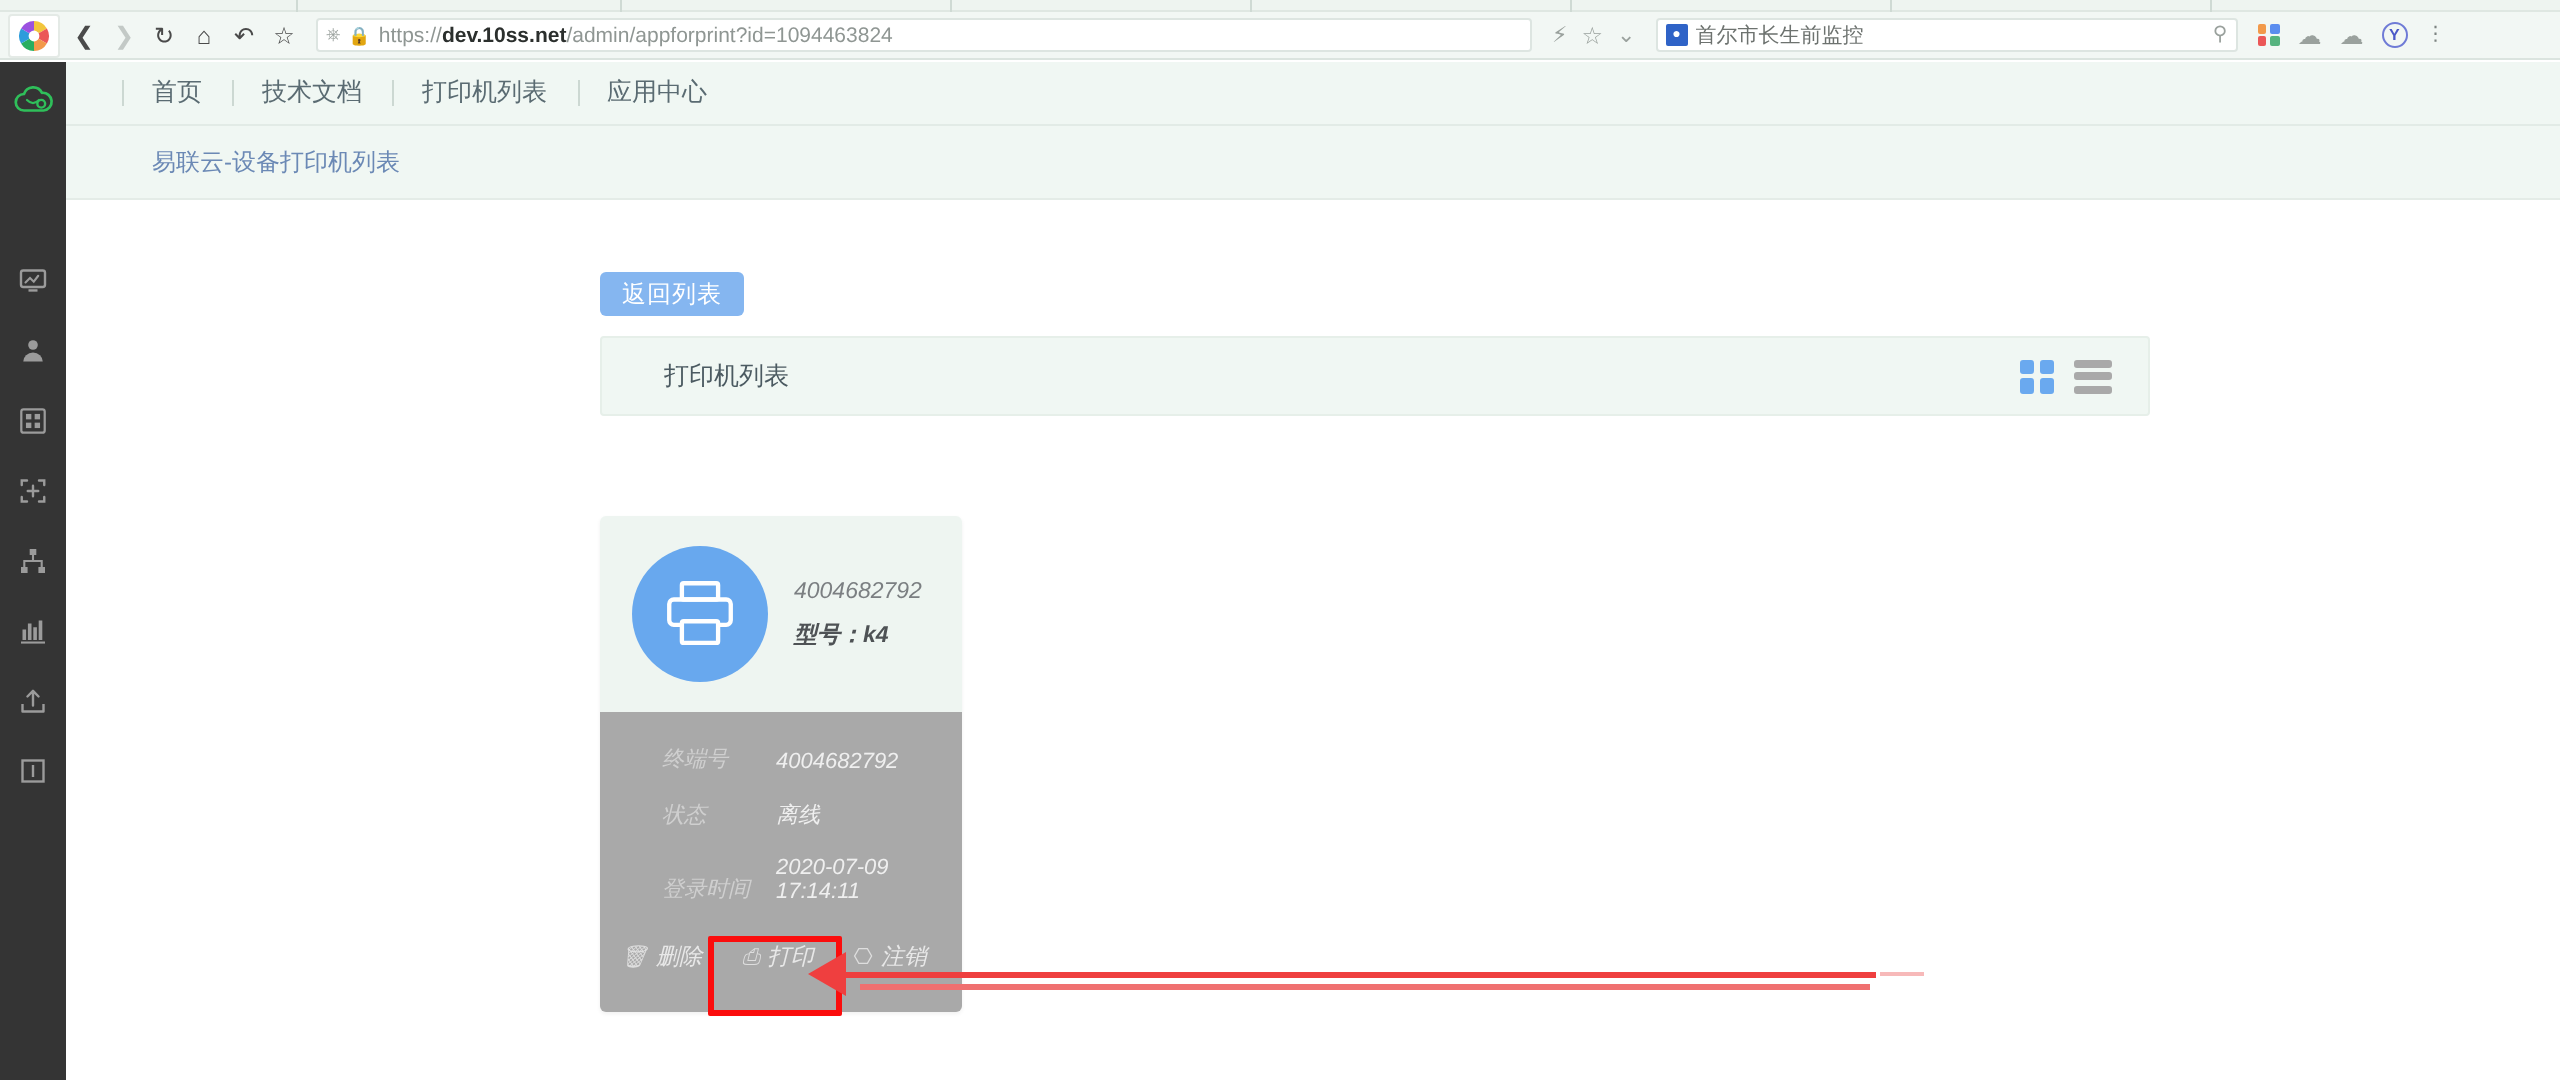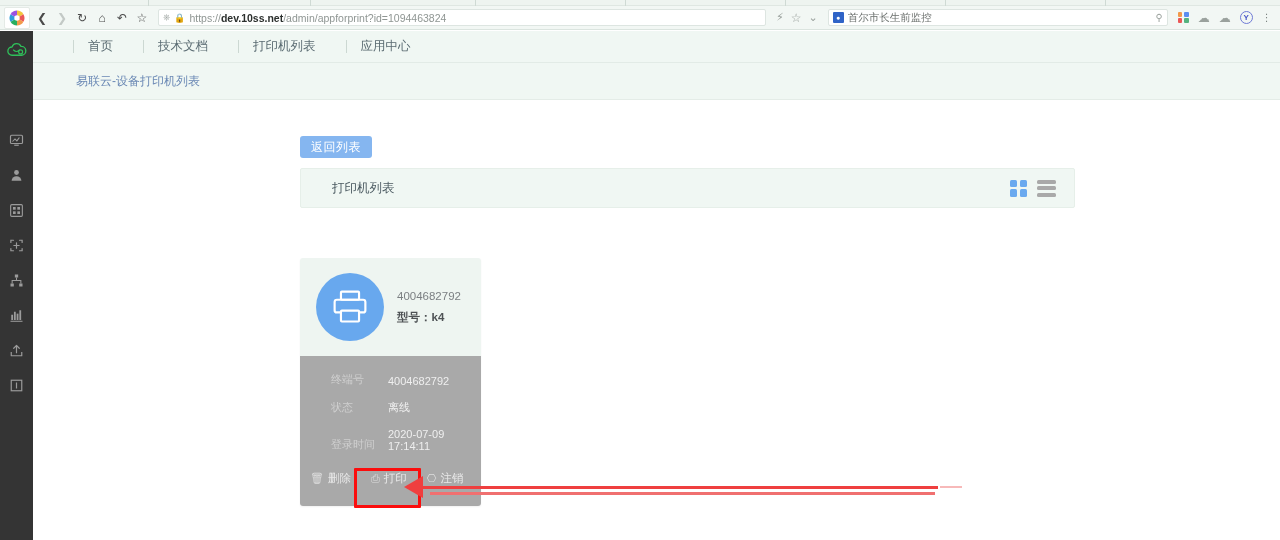--- a/index.html
+++ b/index.html
@@ -47,21 +47,21 @@
   .omnibox .lock { color: #19a64a; font-size: 9px; margin-right: 4px; }
   .url-scheme { color: #8f9693; }
   .url-host { color: #2b2f2d; font-weight: bold; text-align: center; }
   .url-path { color: #8f9693; }
 
   .omni-right { display: flex; align-items: center; gap: 7px; margin-left: 10px; }
   .omni-ic { color: #9aa19d; font-size: 11px; }
   .omni-ic.star { font-size: 12px; }
 
   .searchbox {
-    flex: 0 0 auto; width: 340px; height: 17px; margin-left: 10px;
+    flex: 0 0 auto; width: 291px; height: 17px; margin-left: 10px;
     background: #ffffff; border: 1px solid #dde5e1; border-radius: 2px;
     display: flex; align-items: center; padding: 0 4px;
     font-size: 10.5px; color: #6d726f;
   }
   .searchbox .favicon {
     width: 11px; height: 11px; margin-right: 4px; border-radius: 1px;
     background: #2f63c7; display:flex; align-items:center; justify-content:center;
     color:#fff; font-size:7px; flex: 0 0 auto;
   }
   .searchbox .stext { flex: 1; overflow: hidden; white-space: nowrap; }
@@ -92,21 +92,21 @@
   }
   .side-ic {
     width: 33px; height: 35px; display: flex; align-items: center; justify-content: center;
     color: #9b9b9b;
   }
 
   .content { position: absolute; left: 33px; top: 0; width: 1247px; height: 509px; background: #fff; }
 
   .topnav {
     height: 32px; background: #f0f7f3; border-bottom: 1px solid #e2ebe6;
-    display: flex; align-items: center; padding-left: 40px; gap: 16px;
+    display: flex; align-items: center; padding-left: 28px; gap: 1px;
   }
   .topnav .navlink {
     font-size: 12.5px; color: #5a6b72; padding: 0 14px;
     border-left: 1px solid #ccd8d2; line-height: 13px;
   }
 
   .breadcrumb-bar {
     height: 37px; background: #f0f7f3; border-bottom: 1px solid #e4ece7;
     display: flex; align-items: center; padding-left: 43px;
   }
@@ -132,20 +132,21 @@
              grid-template-columns: 1fr 1fr; grid-template-rows: 1fr 1fr; gap: 2.5px; }
   .ic-grid i { display:block; border-radius: 1.5px; }
   .ic-list { width: 19px; height: 17px; display: flex; flex-direction: column;
              justify-content: space-between; }
   .ic-list i { display:block; height: 4px; border-radius: 1.5px; }
 
   
   .card {
     margin-top: 50px; width: 181px; border-radius: 3px; overflow: hidden;
     box-shadow: 0 1px 2px rgba(0,0,0,.06);
+    font-style: italic;
   }
   .card-head {
     background: #eef5f1; height: 98px; display: flex; align-items: center;
     padding-left: 16px; gap: 13px;
   }
   .printer-circle {
     width: 68px; height: 68px; border-radius: 50%; background: #68a8ee;
     display: flex; align-items: center; justify-content: center; flex: 0 0 auto;
   }
   .card-head-meta { display: flex; flex-direction: column; gap: 8px; }

